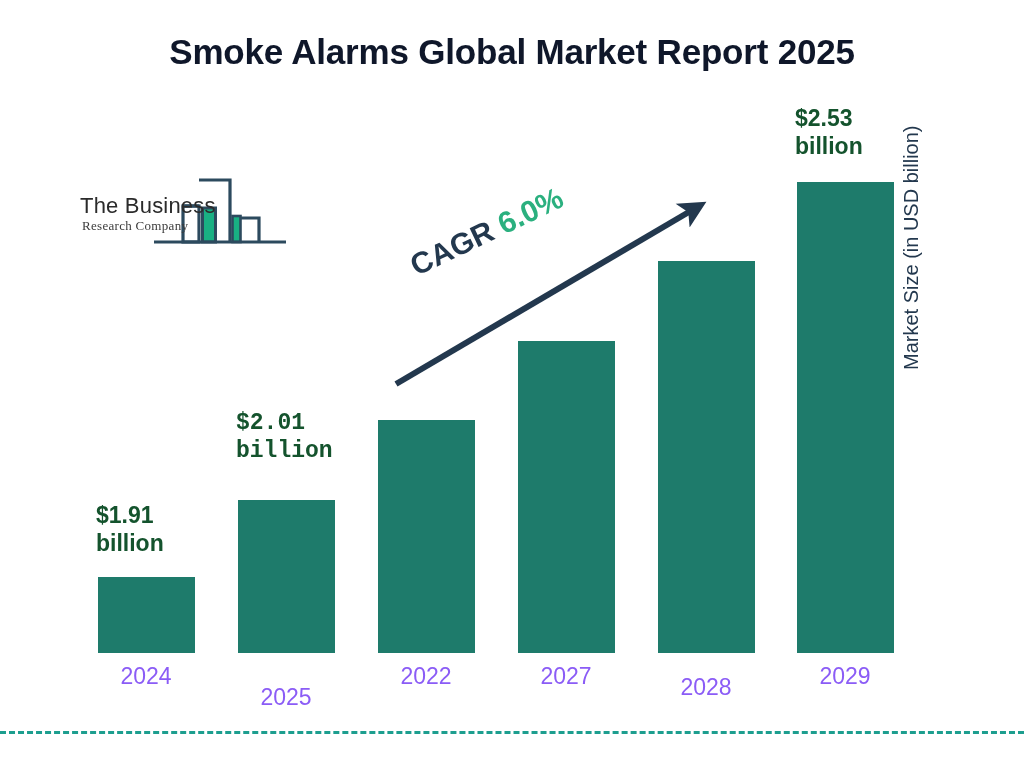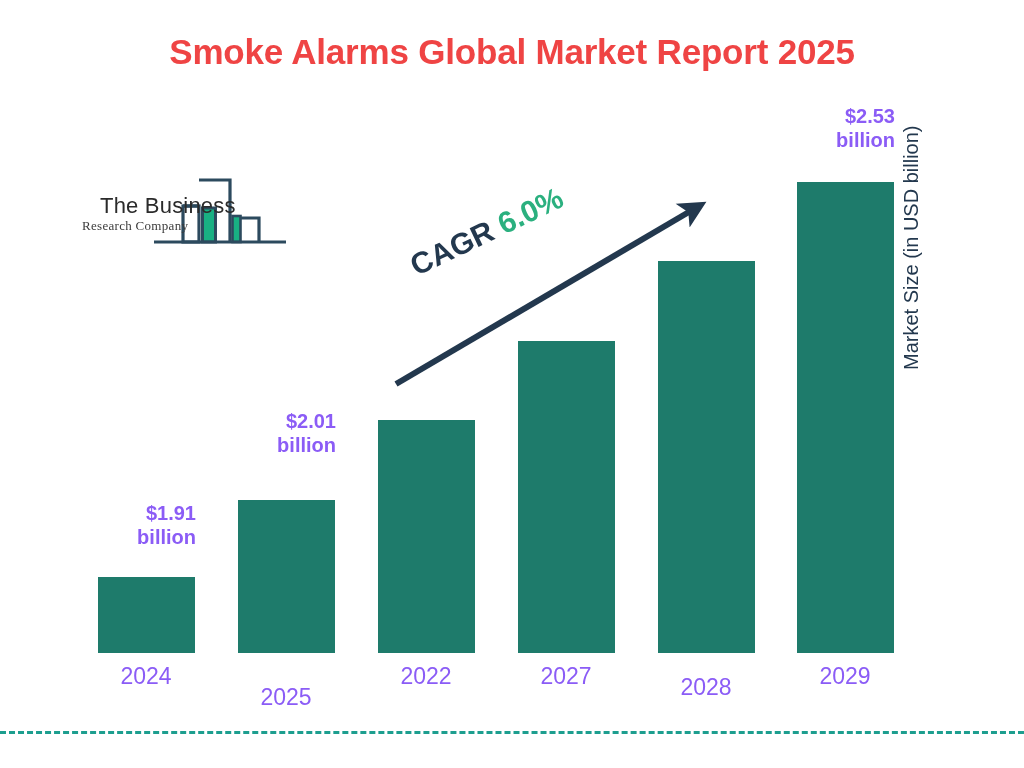--- a/index.html
+++ b/index.html
@@ -19,21 +19,21 @@
   
   .chart-title {
     position: absolute;
     left: 0;
     top: 32px;
     width: 1024px;
     text-align: center;
     font-size: 35px;
     font-weight: bold;
     letter-spacing: -0.2px;
-    color: #ef4444;
+    color: #0f172a;
     font-family: "Liberation Sans", sans-serif;
   }
 
   
   .logo {
     position: absolute;
     left: 78px;
     top: 176px;
     width: 210px;
     height: 72px;
@@ -42,21 +42,20 @@
   .logo-text-main {
     position: absolute;
     left: 2px;
     top: 17px;
     font-size: 22px;
     font-weight: normal;
     color: #2b2b2b;
     font-family: "Liberation Sans", sans-serif;
     letter-spacing: 0.2px;
     white-space: nowrap;
-    margin-left: 20px;
   }
   .logo-text-sub {
     position: absolute;
     left: 4px;
     top: 42px;
     font-size: 13px;
     color: #3b3b3b;
     font-family: Liberation Serif, serif;
     letter-spacing: 0.3px;
     white-space: nowrap;
@@ -71,25 +70,25 @@
     height: 768px;
   }
 
   .bar {
     position: absolute;
     background: #1e7b6b;
   }
 
   .bar-value {
     position: absolute;
-    text-align: right;
-    font-size: 20px;
+    text-align: left;
+    font-size: 23px;
     font-weight: bold;
     line-height: 1.22;
-    color: #8b5cf6;
+    color: #14532d;
     font-family: "Liberation Sans", sans-serif;
   }
 
   .xtick {
     position: absolute;
     text-align: center;
     font-size: 23px;
     color: #8b5cf6;
     font-family: "Liberation Sans", sans-serif;
   }
@@ -165,21 +164,21 @@
   <div class="bar" style="left:378px; top:420px; width:97px; height:233px;"></div>
   <div class="bar" style="left:518px; top:341px; width:97px; height:312px;"></div>
   <div class="bar" style="left:658px; top:261px; width:97px; height:392px;"></div>
   <div class="bar" style="left:797px; top:182px; width:97px; height:471px;"></div>
 
   <div class="bar-value" style="left:96px; top:501px; width:100px;">
     <div>$1.91</div>
     <div>billion</div>
   </div>
 
-  <div class="bar-value" style="left:236px; top:409px; width:100px;">
+  <div class="bar-value" style="left:236px; top:409px; width:100px;font-family:Liberation Mono, monospace;">
     <div>$2.01</div>
     <div>billion</div>
   </div>
 
   <div class="bar-value" style="left:795px; top:104px; width:100px;">
     <div>$2.53</div>
     <div>billion</div>
   </div>
 
   <div class="xtick" style="left:96px; top:663px; width:100px;">2024</div>

